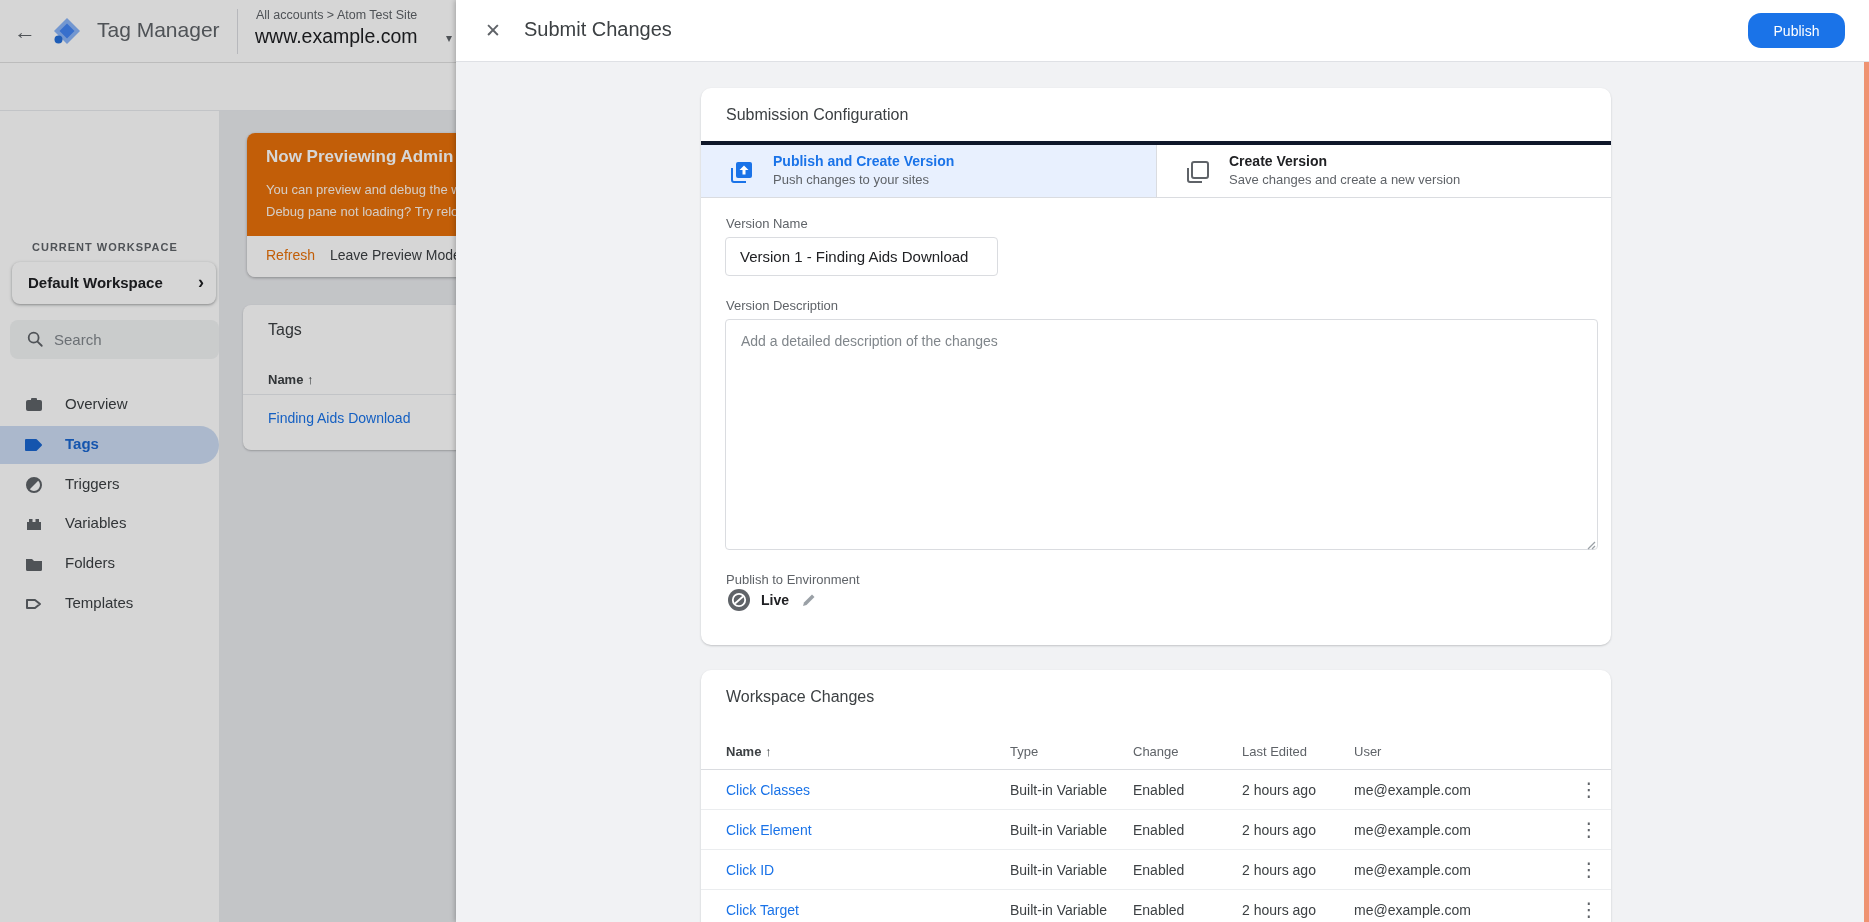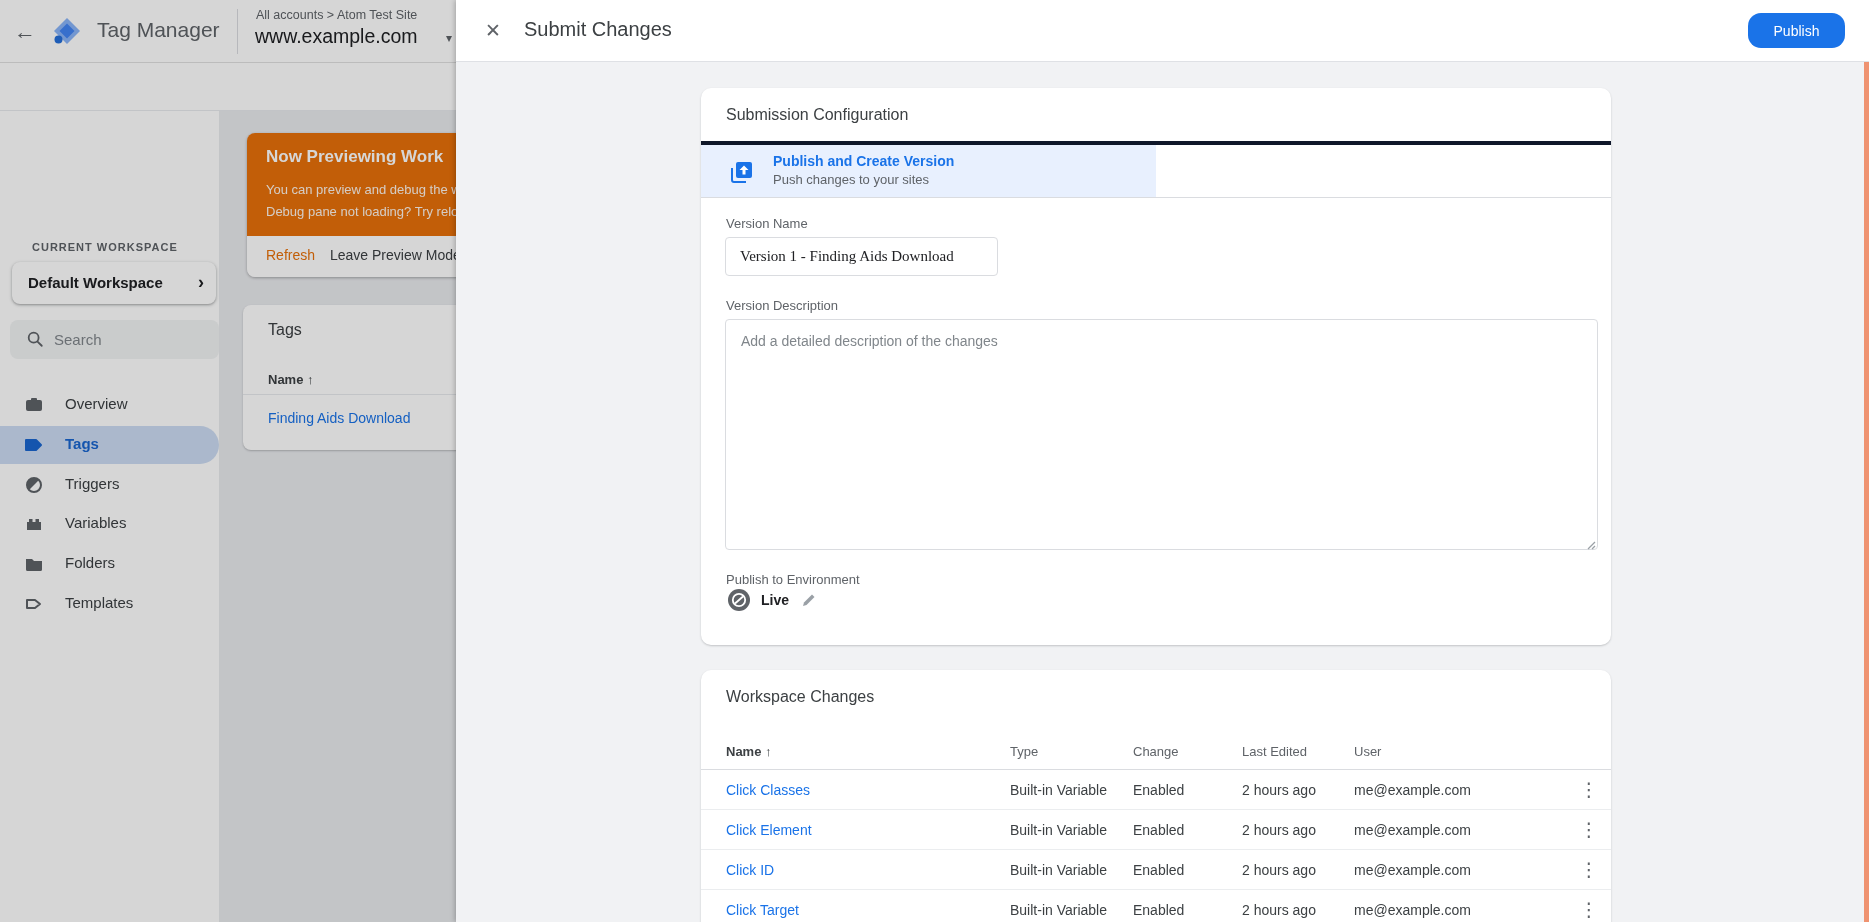--- a/index.html
+++ b/index.html
@@ -72,21 +72,21 @@
   .opt { position:absolute; top:0; width:455px; height:100%; cursor:pointer; }
   .opt1 { left:0; background:#e8f0fe; }
   .opt2 { left:455px; background:#fff; border-left:1px solid #dadce0; }
   .opt .oicon { position:absolute; left:26px; top:14px; }
   .opt .otitle { position:absolute; left:72px; top:8px; font-size:14px; font-weight:bold; color:#202124; white-space:nowrap; }
   .opt1 .otitle { color:#1a73e8; }
   .opt .osub { position:absolute; left:72px; top:27px; font-size:13px; color:#5f6368; white-space:nowrap; }
 
   .field-label { position:absolute; left:25px; font-size:13px; color:#5f6368; white-space:nowrap; }
   .vn-label { top:128px; }
-  .vn-input { position:absolute; left:24px; top:149px; width:273px; height:39px; border:1px solid #dadce0; border-radius:4px; padding:0 14px; font-size:15px; color:#202124; font-family:Liberation Serif, serif; outline:none; background:#fff; }
+  .vn-input { position:absolute; left:24px; top:149px; width:273px; height:39px; border:1px solid #dadce0; border-radius:4px; padding:0 14px; font-size:15px; color:#202124; font-family:Liberation Sans, sans-serif; outline:none; background:#fff; }
   .vd-label { top:210px; }
   .vd-area { position:absolute; left:24px; top:231px; width:873px; height:231px; border:1px solid #dadce0; border-radius:4px; padding:13px 15px; font-size:14px; color:#202124; font-family:inherit; outline:none; resize:none; background:#fff; }
   .vd-area::placeholder { color:#80868b; }
   .vd-grip { position:absolute; left:883px; top:448px; pointer-events:none; }
   .env-label { top:484px; }
   .globe-wrap { position:absolute; left:26px; top:500px; }
   .env-name { position:absolute; left:60px; top:504px; font-size:14px; font-weight:bold; color:#202124; }
   .env-edit { position:absolute; left:100px; top:504px; cursor:pointer; }
 
   .card2 { left:245px; top:670px; width:910px; height:270px; }
@@ -180,21 +180,21 @@
     <div class="abs nav-item" style="top:474px">
       <span class="nicon"><svg width="20" height="20" viewBox="0 0 20 20">
             <polygon points="3,6 11,6 16,10 11,14 3,14" fill="none" stroke="#5f6368" stroke-width="2" stroke-linejoin="round"></polygon>
           </svg></span>
       <span class="nlabel">Templates</span>
     </div>
   </div>
 
   <div class="abs banner">
     <div class="banner-top">
-      <div class="banner-title">Now Previewing Work</div>
+      <div class="banner-title">Now Previewing Admin</div>
       <div class="banner-line1">You can preview and debug the w</div>
       <div class="banner-line2">Debug pane not loading? Try relo</div>
     </div>
     <div class="banner-foot">
       <span class="banner-refresh">Refresh</span>
       <span class="banner-leave">Leave Preview Mode</span>
     </div>
   </div>
 
   <div class="abs tags-card">
@@ -220,20 +220,30 @@
           <span class="oicon">
             <svg width="28" height="28" viewBox="0 0 28 28">
               <path d="M5 9 v12 a2 2 0 0 0 2 2 h12" fill="none" stroke="#1a73e8" stroke-width="2"></path>
               <rect x="9" y="3" width="16" height="16" rx="2" fill="#1a73e8"></rect>
               <path d="M17 6.5 l4.5 4.5 h-3 v4.5 h-3 v-4.5 h-3 z" fill="#fff"></path>
             </svg>
           </span>
           <div class="otitle">Publish and Create Version</div>
           <div class="osub">Push changes to your sites</div>
         </div>
+        <div class="opt opt2">
+          <span class="oicon">
+            <svg width="28" height="28" viewBox="0 0 28 28">
+              <path d="M5 9 v12 a2 2 0 0 0 2 2 h12" fill="none" stroke="#5f6368" stroke-width="2"></path>
+              <rect x="9" y="3" width="16" height="16" rx="2" fill="none" stroke="#5f6368" stroke-width="2"></rect>
+            </svg>
+          </span>
+          <div class="otitle">Create Version</div>
+          <div class="osub">Save changes and create a new version</div>
+        </div>
       </div>
 
       <div class="field-label vn-label">Version Name</div>
       <input class="vn-input" value="Version 1 - Finding Aids Download" style="">
 
       <div class="field-label vd-label">Version Description</div>
       <textarea class="vd-area" placeholder="Add a detailed description of the changes" style=""></textarea>
       <span class="vd-grip"><svg width="12" height="12" viewBox="0 0 12 12">
             <path d="M11 4 L4 11 M11 8 L8 11" stroke="#9aa0a6" stroke-width="1.3"></path>
           </svg></span>

